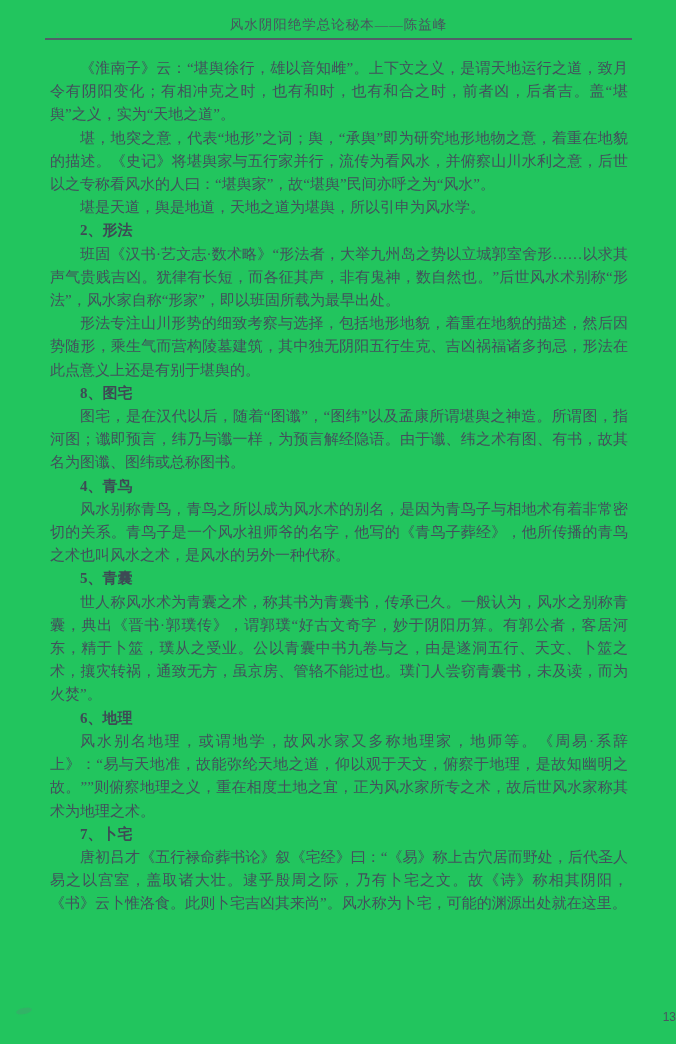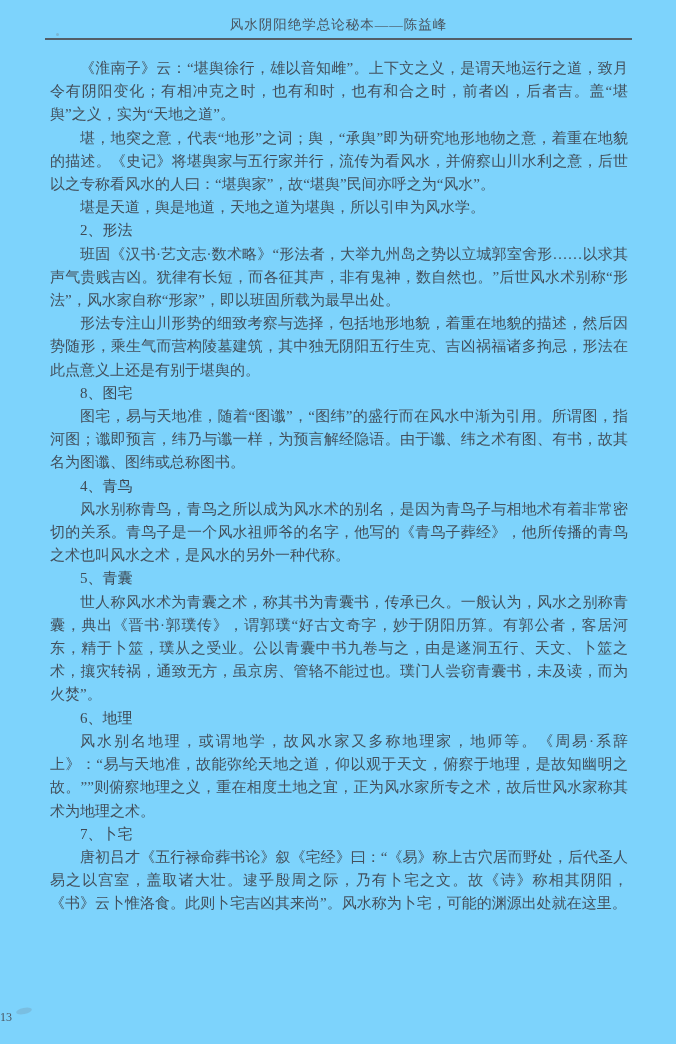--- a/index.html
+++ b/index.html
@@ -5,21 +5,21 @@
   html, body {
     margin: 0;
     padding: 0;
     background: #ffffff;
   }
   .page {
     position: relative;
     width: 676px;
     height: 1044px;
     margin: 0 auto;
-    background: #7dd3fc;
+    background: #22c55e;
     overflow: hidden;
     font-family: "Liberation Serif", "DejaVu Serif", serif;
     color: #43505c;
   }
   .running-head {
     position: absolute;
     top: 16px;
     left: 45px;
     right: 44px;
     text-align: center;
@@ -44,32 +44,32 @@
     line-height: 23.2px;
     text-align: justify;
     text-justify: inter-ideograph;
   }
   .body-text p {
     margin: 0;
     padding: 0;
     text-indent: 2em;
   }
   .body-text p.heading {
-    font-weight: normal;
+    font-weight: bold;
     color: #3e4a55;
   }
   .page-number {
     position: absolute;
     top: 1010px;
     left: 0;
     right: 0;
-    text-align: left;
+    text-align: right;
     font-size: 12px;
     color: #4a5560;
-    font-family: Liberation Serif, serif;
+    font-family: Liberation Sans, sans-serif;
   }
   .scan-smudge {
     position: absolute;
     left: 16px;
     top: 1008px;
     width: 16px;
     height: 6px;
     background: rgba(110, 120, 130, 0.22);
     border-radius: 50%;
     transform: rotate(-12deg);
@@ -96,21 +96,21 @@
   <div class="scan-speck"></div>
 
   <div class="body-text">
       <p class="para">《淮南子》云：“堪舆徐行，雄以音知雌”。上下文之义，是谓天地运行之道，致月令有阴阳变化；有相冲克之时，也有和时，也有和合之时，前者凶，后者吉。盖“堪舆”之义，实为“天地之道”。</p>
       <p class="para">堪，地突之意，代表“地形”之词；舆，“承舆”即为研究地形地物之意，着重在地貌的描述。《史记》将堪舆家与五行家并行，流传为看风水，并俯察山川水利之意，后世以之专称看风水的人曰：“堪舆家”，故“堪舆”民间亦呼之为“风水”。</p>
       <p class="para">堪是天道，舆是地道，天地之道为堪舆，所以引申为风水学。</p>
       <p class="heading">2、形法</p>
       <p class="para">班固《汉书·艺文志·数术略》“形法者，大举九州岛之势以立城郭室舍形……以求其声气贵贱吉凶。犹律有长短，而各征其声，非有鬼神，数自然也。”后世风水术别称“形法”，风水家自称“形家”，即以班固所载为最早出处。</p>
       <p class="para">形法专注山川形势的细致考察与选择，包括地形地貌，着重在地貌的描述，然后因势随形，乘生气而营构陵墓建筑，其中独无阴阳五行生克、吉凶祸福诸多拘忌，形法在此点意义上还是有别于堪舆的。</p>
       <p class="heading">8、图宅</p>
-      <p class="para">图宅，易与天地准，随着“图谶”，“图纬”的盛行而在风水中渐为引用。所谓图，指河图；谶即预言，纬乃与谶一样，为预言解经隐语。由于谶、纬之术有图、有书，故其名为图谶、图纬或总称图书。</p>
+      <p class="para">图宅，是在汉代以后，随着“图谶”，“图纬”以及孟康所谓堪舆之神造。所谓图，指河图；谶即预言，纬乃与谶一样，为预言解经隐语。由于谶、纬之术有图、有书，故其名为图谶、图纬或总称图书。</p>
       <p class="heading">4、青鸟</p>
       <p class="para">风水别称青鸟，青鸟之所以成为风水术的别名，是因为青鸟子与相地术有着非常密切的关系。青鸟子是一个风水祖师爷的名字，他写的《青鸟子葬经》，他所传播的青鸟之术也叫风水之术，是风水的另外一种代称。</p>
       <p class="heading">5、青囊</p>
       <p class="para">世人称风水术为青囊之术，称其书为青囊书，传承已久。一般认为，风水之别称青囊，典出《晋书·郭璞传》，谓郭璞“好古文奇字，妙于阴阳历算。有郭公者，客居河东，精于卜筮，璞从之受业。公以青囊中书九卷与之，由是遂洞五行、天文、卜筮之术，攘灾转祸，通致无方，虽京房、管辂不能过也。璞门人尝窃青囊书，未及读，而为火焚”。</p>
       <p class="heading">6、地理</p>
       <p class="para">风水别名地理，或谓地学，故风水家又多称地理家，地师等。《周易·系辞上》：“易与天地准，故能弥纶天地之道，仰以观于天文，俯察于地理，是故知幽明之故。””则俯察地理之义，重在相度土地之宜，正为风水家所专之术，故后世风水家称其术为地理之术。</p>
       <p class="heading">7、卜宅</p>
       <p class="para">唐初吕才《五行禄命葬书论》叙《宅经》曰：“《易》称上古穴居而野处，后代圣人易之以宫室，盖取诸大壮。逮乎殷周之际，乃有卜宅之文。故《诗》称相其阴阳，《书》云卜惟洛食。此则卜宅吉凶其来尚”。风水称为卜宅，可能的渊源出处就在这里。</p>
     </div>
 

